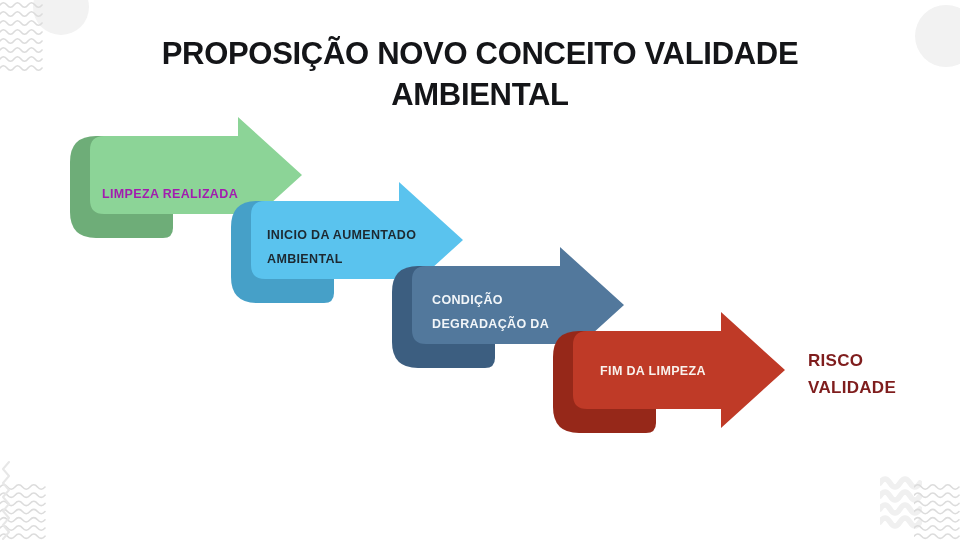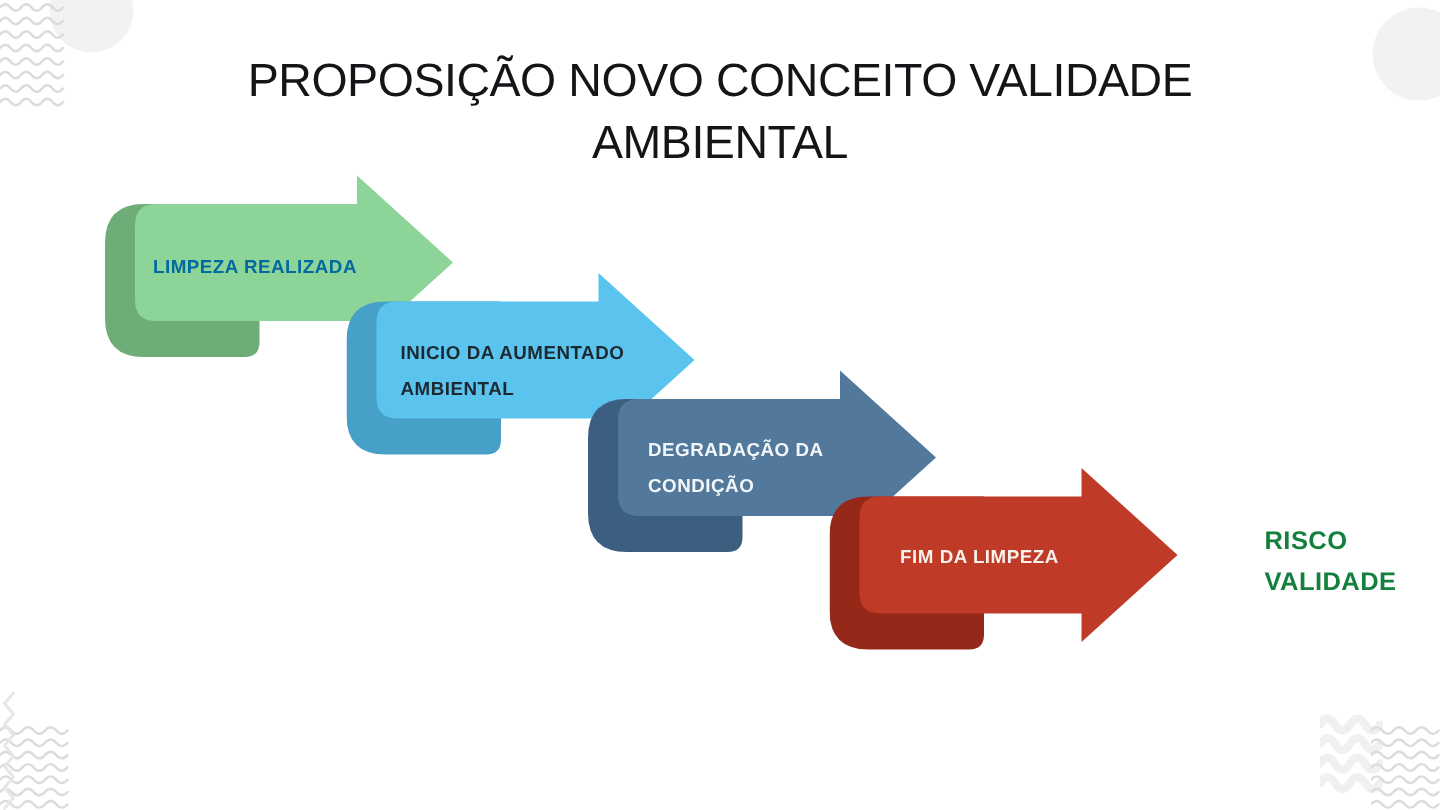--- a/index.html
+++ b/index.html
@@ -9,21 +9,21 @@
     background: #ffffff;
     overflow: hidden;
     font-family: "Liberation Sans", sans-serif;
   }
   .title {
     position: absolute;
     left: 0; right: 0; top: 33px;
     margin: 0;
     text-align: center;
     font-size: 31px;
-    font-weight: 400;
+    font-weight: 700;
     letter-spacing: -0.3px;
     line-height: 41px;
   }
   .title span { display: block; }
   .arrow { position: absolute; width: 236px; height: 126px; }
   .arrow svg { position: absolute; left: 0; top: 0; display: block; }
   .arrow-label {
     position: absolute;
     font-size: 12.5px;
     font-weight: 700;
@@ -118,21 +118,21 @@
   <h1 class="title" style="color: rgb(20, 21, 24);">
     <span>PROPOSIÇÃO NOVO CONCEITO VALIDADE</span>
     <span>AMBIENTAL</span>
   </h1>
 
   <div class="arrow" style="left:70px; top:114px;">
     <svg width="236" height="126" viewBox="0 0 236 126">
       <path d="M26 22 H103 V114 Q103 124 93 124 H26 Q0 124 0 98 V48 Q0 22 26 22 Z" fill="#6ead78"></path>
       <path d="M34 22 H168 V3 L232 61 L168 119 V100 H34 Q20 100 20 86 V36 Q20 22 34 22 Z" fill="#8cd497"></path>
     </svg>
-    <div class="arrow-label center" style="color: #0369a1;">
+    <div class="arrow-label center" style="color: #a21caf; margin-top: 16px;">
       <div>LIMPEZA REALIZADA</div>
     </div>
   </div>
 
   <div class="arrow" style="left:231px; top:179px;">
     <svg width="236" height="126" viewBox="0 0 236 126">
       <path d="M26 22 H103 V114 Q103 124 93 124 H26 Q0 124 0 98 V48 Q0 22 26 22 Z" fill="#46a0c8"></path>
       <path d="M34 22 H168 V3 L232 61 L168 119 V100 H34 Q20 100 20 86 V36 Q20 22 34 22 Z" fill="#5ac3ee"></path>
     </svg>
     <div class="arrow-label two" style="left: 36px; color: rgb(29, 41, 49);">
@@ -140,33 +140,33 @@
       <div>AMBIENTAL</div>
     </div>
   </div>
 
   <div class="arrow" style="left:392px; top:244px;">
     <svg width="236" height="126" viewBox="0 0 236 126">
       <path d="M26 22 H103 V114 Q103 124 93 124 H26 Q0 124 0 98 V48 Q0 22 26 22 Z" fill="#3c5e80"></path>
       <path d="M34 22 H168 V3 L232 61 L168 119 V100 H34 Q20 100 20 86 V36 Q20 22 34 22 Z" fill="#52789c"></path>
     </svg>
     <div class="arrow-label two" style="left: 40px; color: rgb(242, 246, 249);">
+      <div>CONDIÇÃO</div>
       <div>DEGRADAÇÃO DA</div>
-      <div>CONDIÇÃO</div>
     </div>
   </div>
 
   <div class="arrow" style="left:553px; top:309px;">
     <svg width="236" height="126" viewBox="0 0 236 126">
       <path d="M26 22 H103 V114 Q103 124 93 124 H26 Q0 124 0 98 V48 Q0 22 26 22 Z" fill="#962819"></path>
       <path d="M34 22 H168 V3 L232 61 L168 119 V100 H34 Q20 100 20 86 V36 Q20 22 34 22 Z" fill="#bf3a27"></path>
     </svg>
     <div class="arrow-label center" style="top: 55px; color: rgb(248, 241, 236);">
       <div>FIM DA LIMPEZA</div>
     </div>
   </div>
 
-  <div class="outcome" style="color: #15803d; margin-left: 35px;">
+  <div class="outcome" style="color: #7f1d1d;">
     <span>RISCO</span>
     <span>VALIDADE</span>
   </div>
 
 </div>
 
 </body></html>

